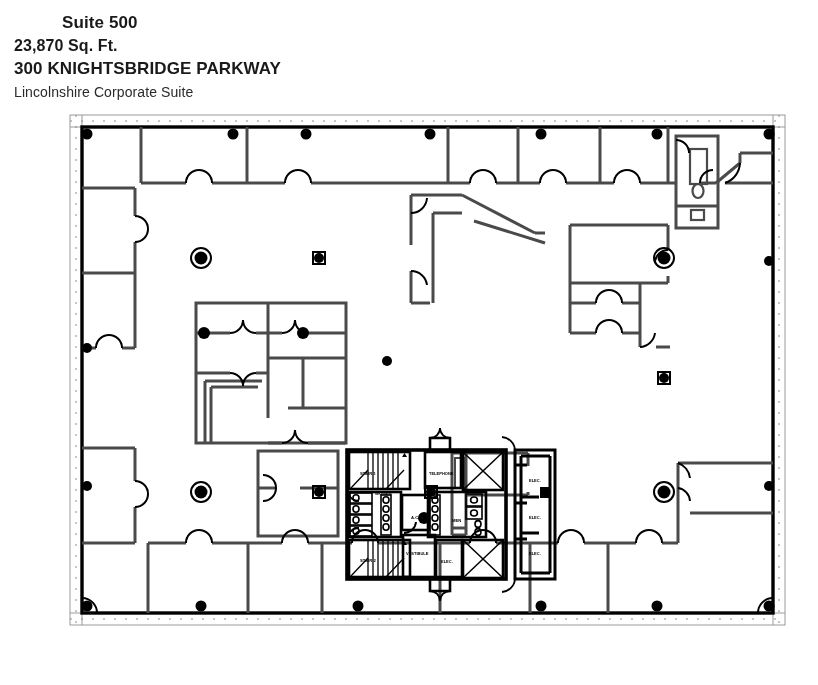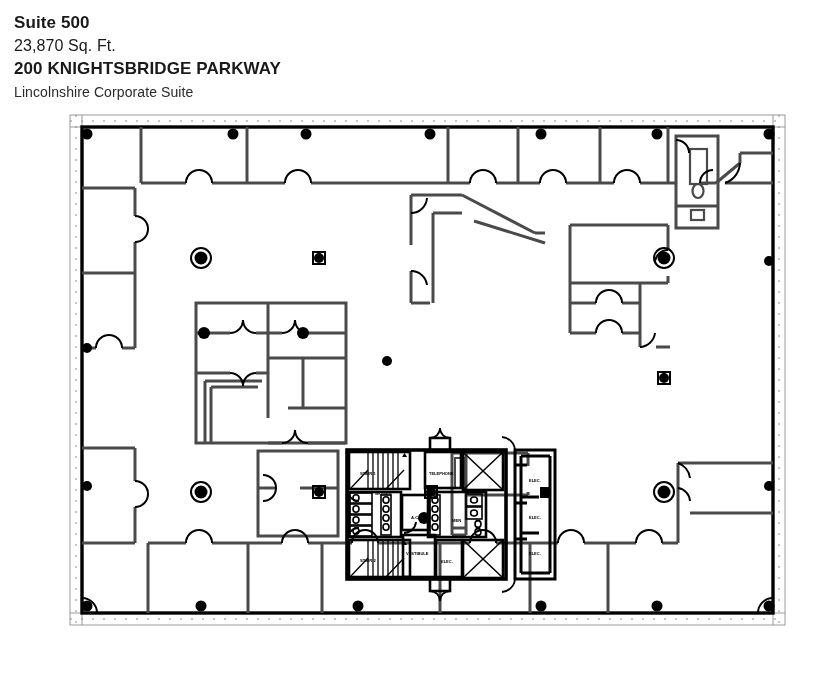--- a/index.html
+++ b/index.html
@@ -3,35 +3,35 @@
 <meta charset="utf-8">
 <style>
   html,body{margin:0;padding:0;background:#ffffff;}
   body{
     width:818px;height:685px;overflow:hidden;
     font-family:"Liberation Sans", sans-serif;
     color:#1a1a1a;
   }
   .header{padding:12px 0 0 14px;}
   .line{letter-spacing:.1px;}
-  .l-suite{font-size:17px;font-weight:bold;line-height:22px;}
-  .l-sqft{font-size:16px;font-weight:normal;line-height:23px;}
+  .l-suite{font-size:17px;font-weight:bold;line-height:22px;margin-left:48px;}
+  .l-sqft{font-size:16px;font-weight:bold;line-height:23px;}
   .l-addr{font-size:17px;font-weight:bold;line-height:24px;}
   .l-sub{font-size:14px;font-weight:normal;line-height:22px;color:#2a2a2a;}
   .planwrap{position:relative;width:818px;height:540px;}
   svg{display:block;}
   text.rm{font-family:"Liberation Sans", sans-serif;font-weight:bold;fill:#000;}
 </style>
 </head>
 <body>
 
 <div class="header">
   <div class="line l-suite">Suite 500</div>
   <div class="line l-sqft">23,870 Sq. Ft.</div>
-  <div class="line l-addr">200 KNIGHTSBRIDGE PARKWAY</div>
+  <div class="line l-addr">300 KNIGHTSBRIDGE PARKWAY</div>
   <div class="line l-sub">Lincolnshire Corporate Suite</div>
 </div>
 
 <div class="planwrap">
 <svg width="818" height="540" viewBox="0 0 818 540" shape-rendering="geometricPrecision">
   <title>Suite 500 floor plan</title>
 
   <g stroke="#9a9a9a" stroke-width="1" fill="none">
     <rect x="70" y="12" width="715" height="510"></rect>
     <line x1="70" y1="24" x2="785" y2="24"></line>

